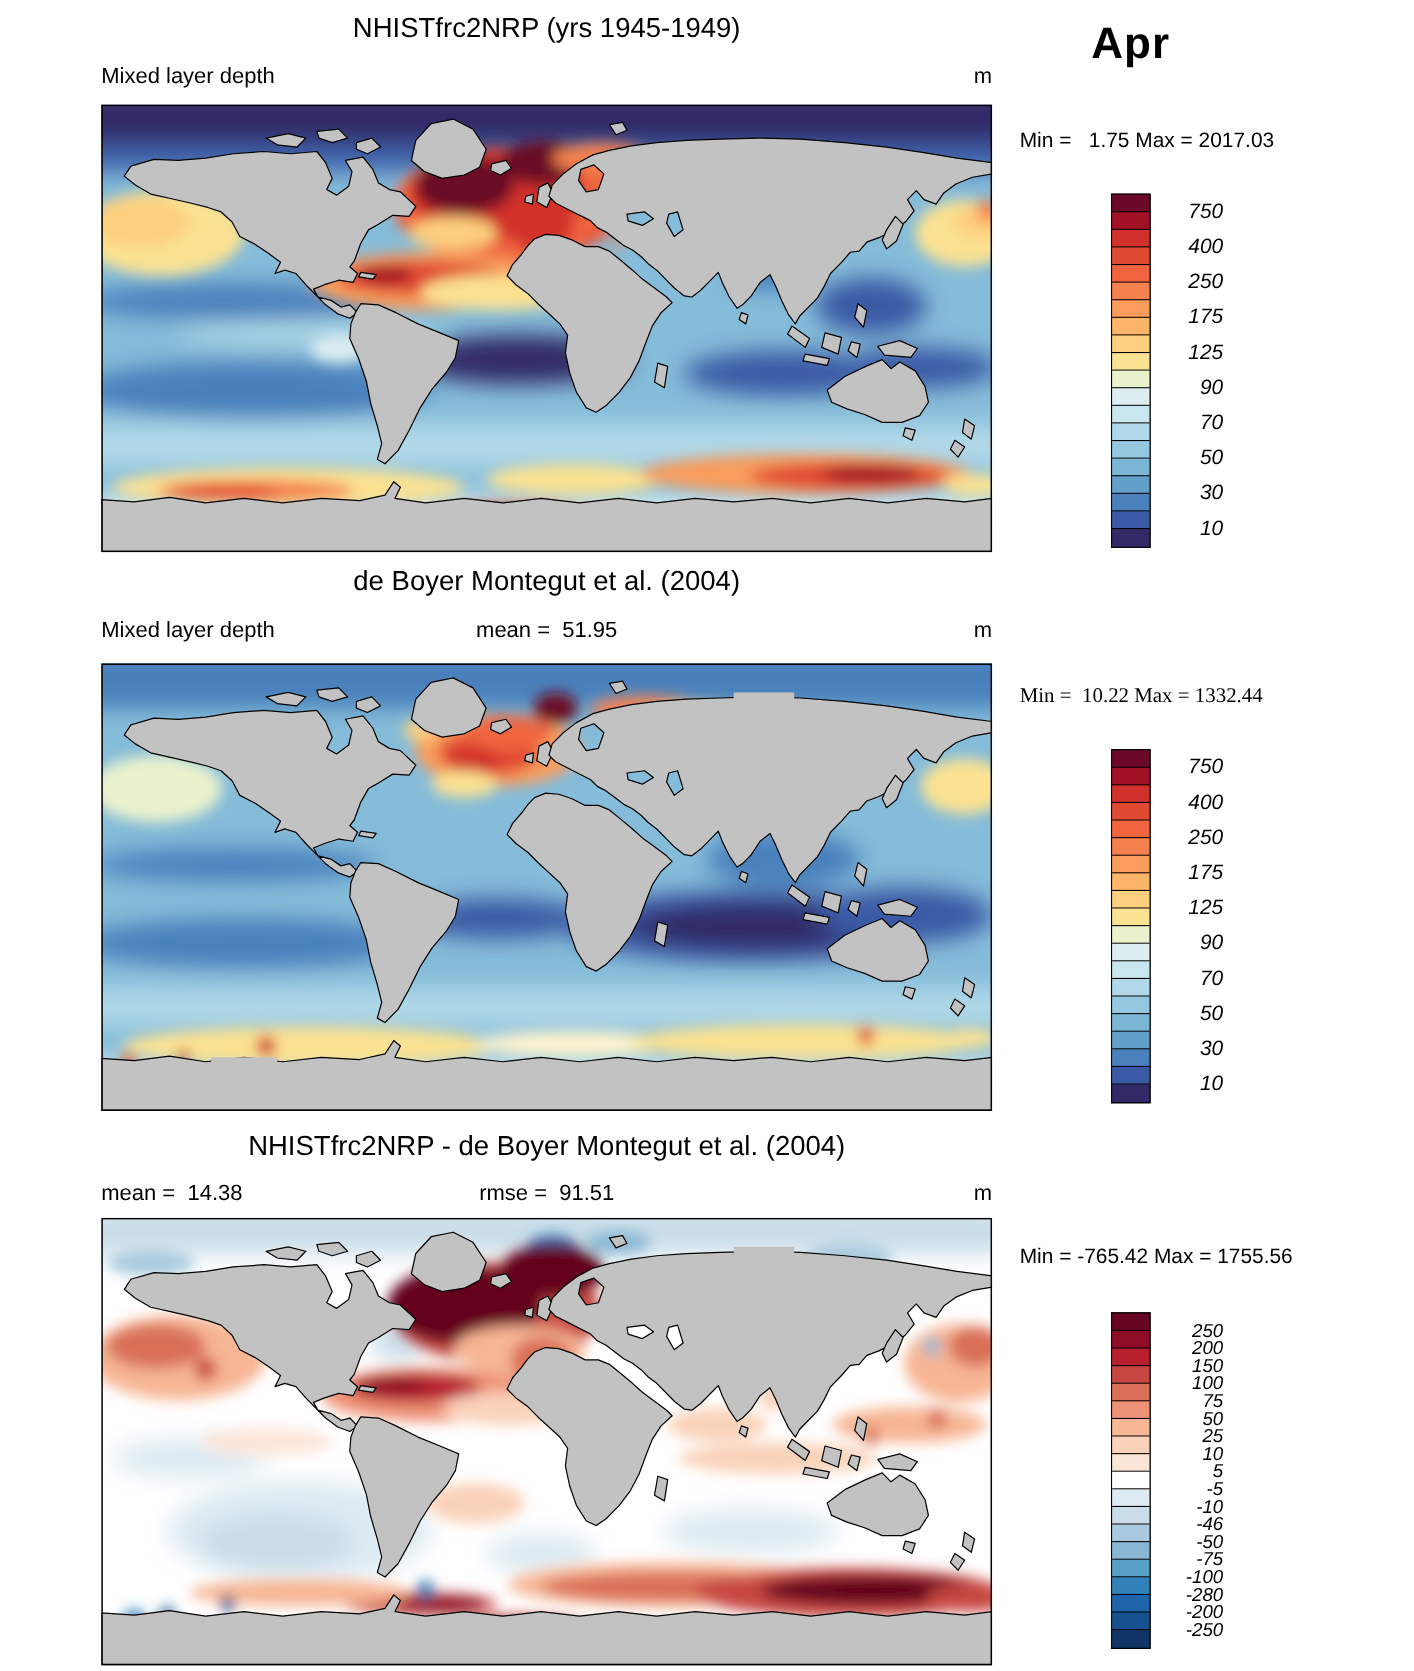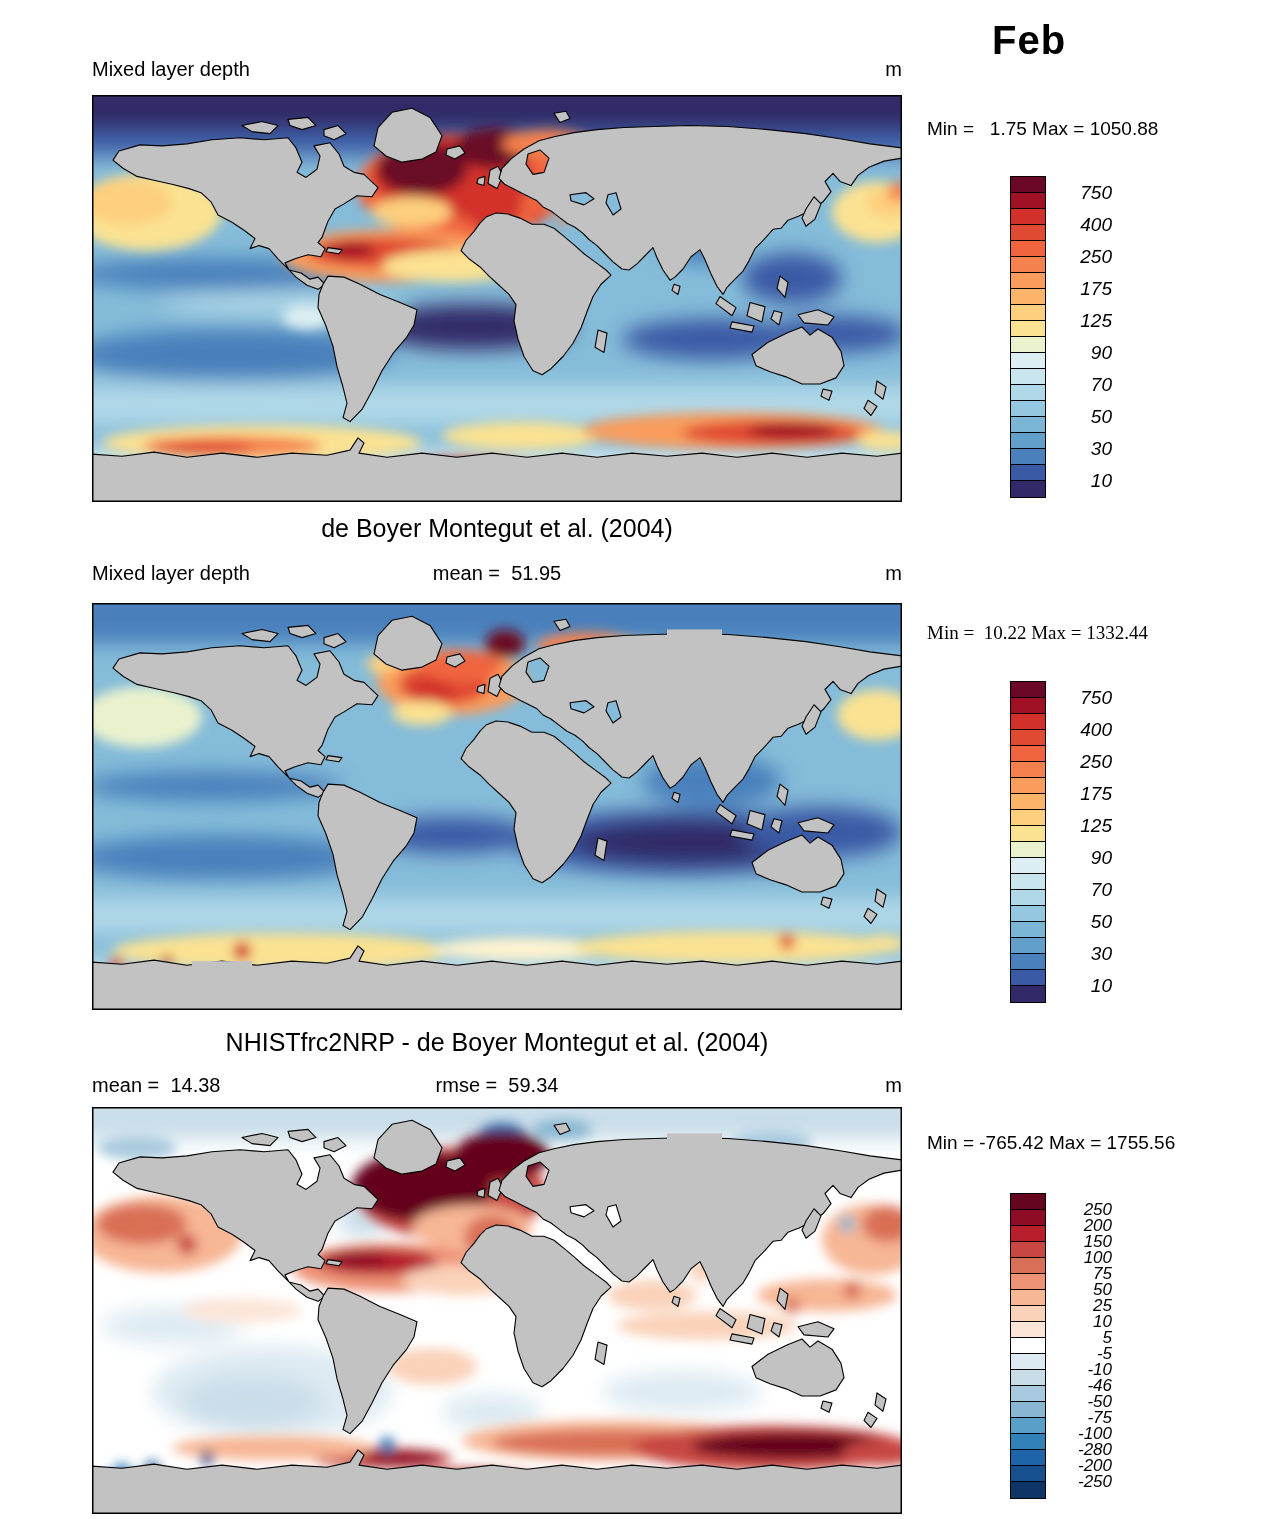--- a/index.html
+++ b/index.html
@@ -19,25 +19,26 @@
   .cb-labels{position:absolute;left:42px;top:0;width:60px;height:100%;}
   .cb-label{position:absolute;width:60px;text-align:right;transform:translateY(-50%);font-size:19px;}
   .cb-diff .cb-label{font-size:17px;}
   .mapsvg{position:absolute;display:block;}
 </style>
 </head>
 <body>
 
 <div id="fig">
 
+  <div class="abs ttl" style="top:12px;">NHISTfrc2NRP (yrs 1945-1949)</div>
   <div class="abs sub" style="left:92px;top:58px;">Mixed layer depth</div>
   <div class="abs unit" style="left:92px;top:58px;width:810px;">m</div>
 
-  <div class="abs month" style="left:992px;top:18px;">Feb</div>
-  <div class="abs minmax" style="left:927px;top:118px;">Min =   1.75 Max = 1050.88</div>
+  <div class="abs month" style="left:992px;top:18px;">Apr</div>
+  <div class="abs minmax" style="left:927px;top:118px;">Min =   1.75 Max = 2017.03</div>
 
   <svg class="mapsvg" style="left:92px;top:95px;" width="810" height="407" viewBox="0 0 810 400" preserveAspectRatio="none">
     <defs>
       <clipPath id="mapclip">
           <rect x="0" y="0" width="810" height="400"></rect>
         </clipPath>
       <filter id="fband" x="-20%" y="-20%" width="140%" height="140%">
           <feGaussianBlur stdDeviation="10"></feGaussianBlur>
         </filter>
       <filter id="fsoft" x="-30%" y="-30%" width="160%" height="160%">
@@ -244,21 +245,21 @@
         <div class="cb-label" style="top: 177px;">90</div>
         <div class="cb-label" style="top: 209px;">70</div>
         <div class="cb-label" style="top: 241px;">50</div>
         <div class="cb-label" style="top: 273px;">30</div>
         <div class="cb-label" style="top: 305px;">10</div>
       </div>
   </div>
 
   <div class="abs ttl" style="top:1028px;">NHISTfrc2NRP - de Boyer Montegut et al. (2004)</div>
   <div class="abs sub pre" style="left:92px;top:1074px;">mean =  14.38</div>
-  <div class="abs sub pre" style="left:92px;top:1074px;width:810px;text-align:center;">rmse =  59.34</div>
+  <div class="abs sub pre" style="left:92px;top:1074px;width:810px;text-align:center;">rmse =  91.51</div>
   <div class="abs unit" style="left:92px;top:1074px;width:810px;">m</div>
   <div class="abs minmax" style="left:927px;top:1132px;">Min = -765.42 Max = 1755.56</div>
 
   <svg class="mapsvg" style="left:92px;top:1107px;" width="810" height="407" viewBox="0 0 810 400" preserveAspectRatio="none">
     <g clip-path="url(#mapclip)">
       <rect x="0" y="0" width="810" height="400" fill="#ffffff"></rect>
       <g filter="url(#fband)">
         <rect x="-20" y="-10" width="850" height="42" fill="#c9dde9"></rect>
         <ellipse cx="180" cy="280" rx="120" ry="45" fill="#ddeaf2"></ellipse>
         <ellipse cx="160" cy="290" rx="70" ry="25" fill="#c9dde9"></ellipse>

